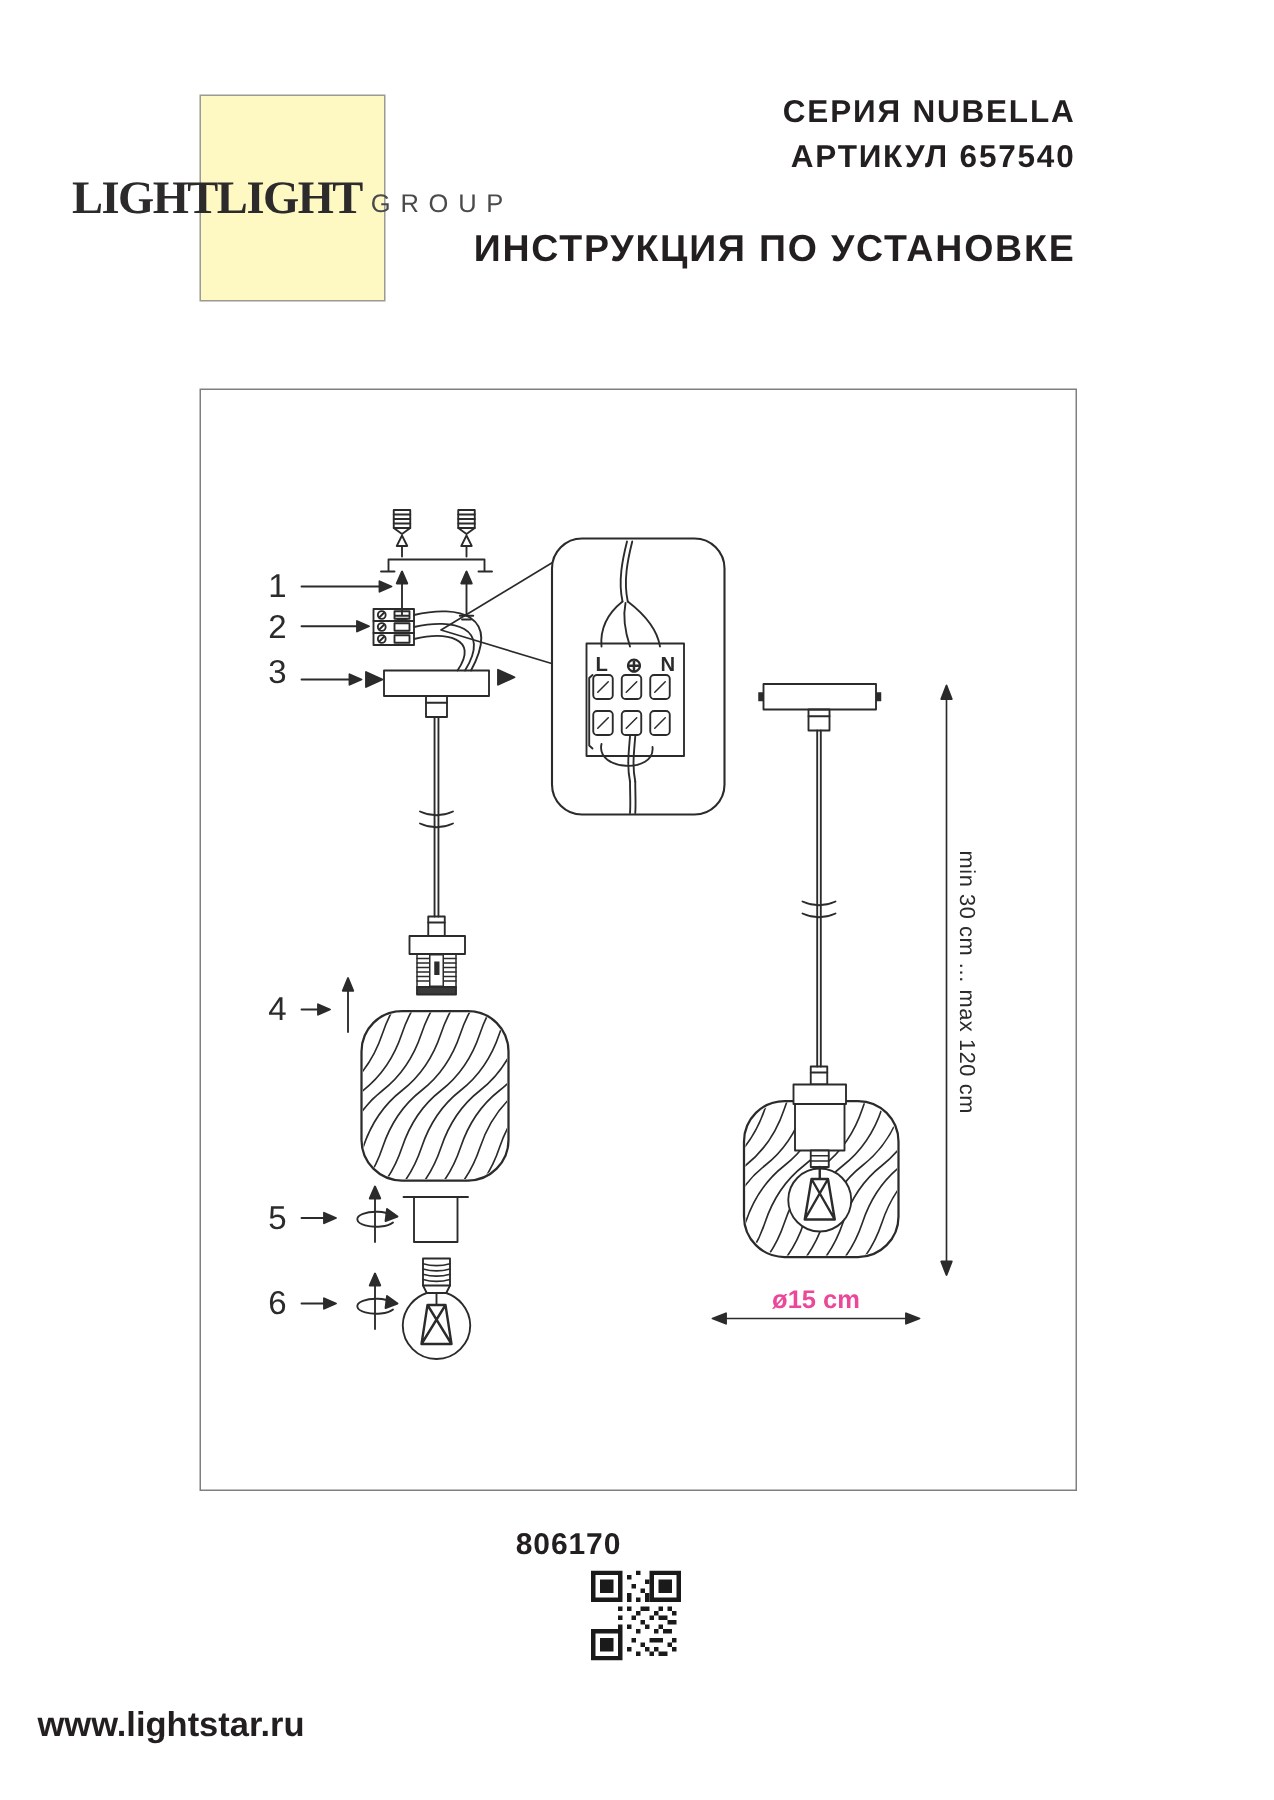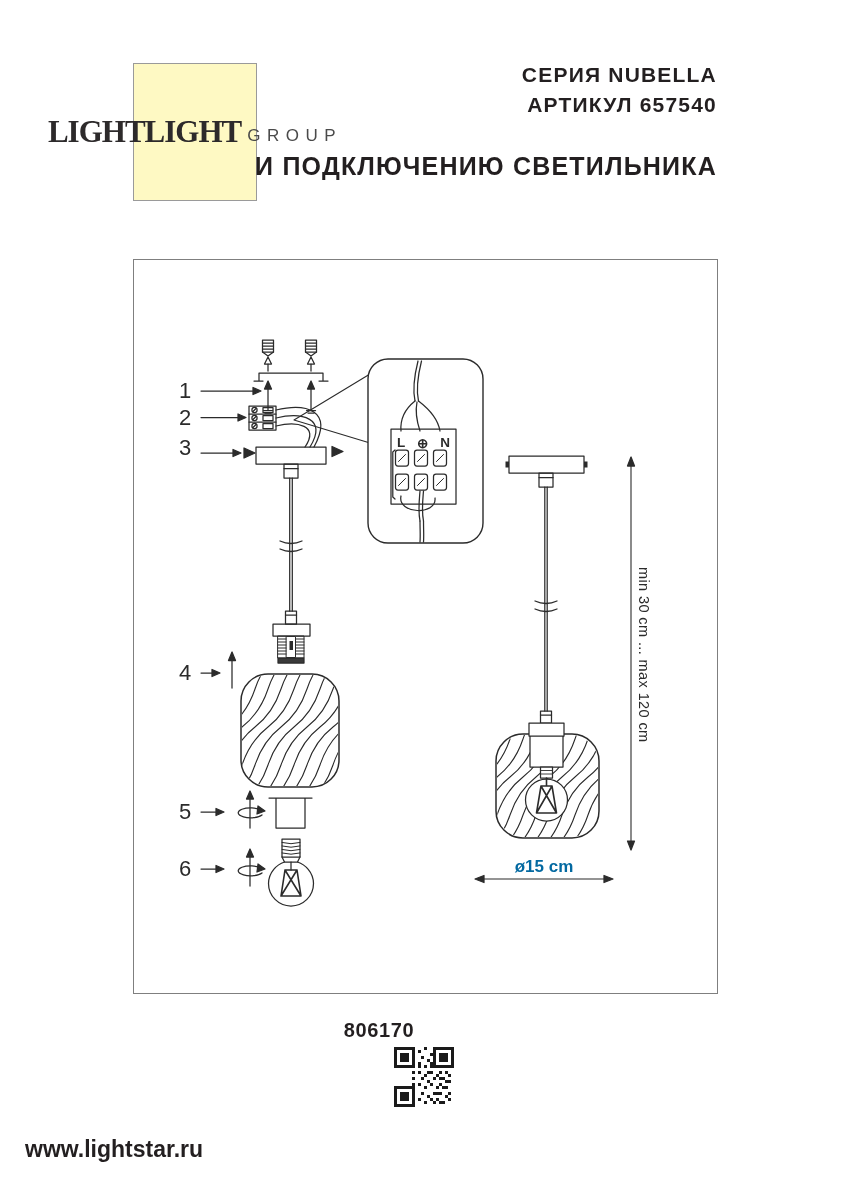--- a/index.html
+++ b/index.html
@@ -44,21 +44,21 @@
   .terminal-lbl{
     position:absolute;left:257px;top:175px;width:65px;display:flex;
     justify-content:space-around;font-size:13.5px;font-weight:600;color:#2b2b2b;
   }
   .dim-vert{
     position:absolute;left:502px;top:307px;
     writing-mode:vertical-rl;font-size:14.5px;letter-spacing:0.4px;color:#2b2b2b;
   }
   .dim-diam{
     position:absolute;left:352px;top:597px;width:116px;text-align:center;
-    font-size:17px;font-weight:700;color:#0369a1;
+    font-size:17px;font-weight:700;color:#ec4899;
   }
 
   
   .f-article{position:absolute;top:1019px;left:0;width:758px;text-align:center;
     font-size:20px;font-weight:700;letter-spacing:0.6px;}
   .qr-wrap{position:absolute;left:394px;top:1047px;width:60px;height:60px;}
   .f-site{position:absolute;top:1136px;left:0;width:849px;text-align:left;
     font-size:23px;font-weight:700;margin-left:25px;}
 </style>
 </head>
@@ -74,21 +74,21 @@
     <div class="fr" style="background:#d8353c"></div>
   </div>
 </div>
 
 <div class="hdr-right">
   <div class="hdr-series">
     <div>СЕРИЯ NUBELLA</div>
     <div>АРТИКУЛ 657540</div>
   </div>
   <div class="hdr-instr">
-    <div>И ПОДКЛЮЧЕНИЮ СВЕТИЛЬНИКА</div>
+    <div>ИНСТРУКЦИЯ ПО УСТАНОВКЕ</div>
   </div>
 </div>
 
 <div class="diagram-box">
 
 <svg class="diagram-svg" width="583" height="733" viewBox="0 0 583 733">
   <defs>
     <path id="swirl" d="M0,0 q18,-14 26,-38 t26,-38 t26,-38 t26,-38"></path>
     <clipPath id="cpL">
           <rect x="108" y="415" width="96" height="111" rx="26"></rect>

